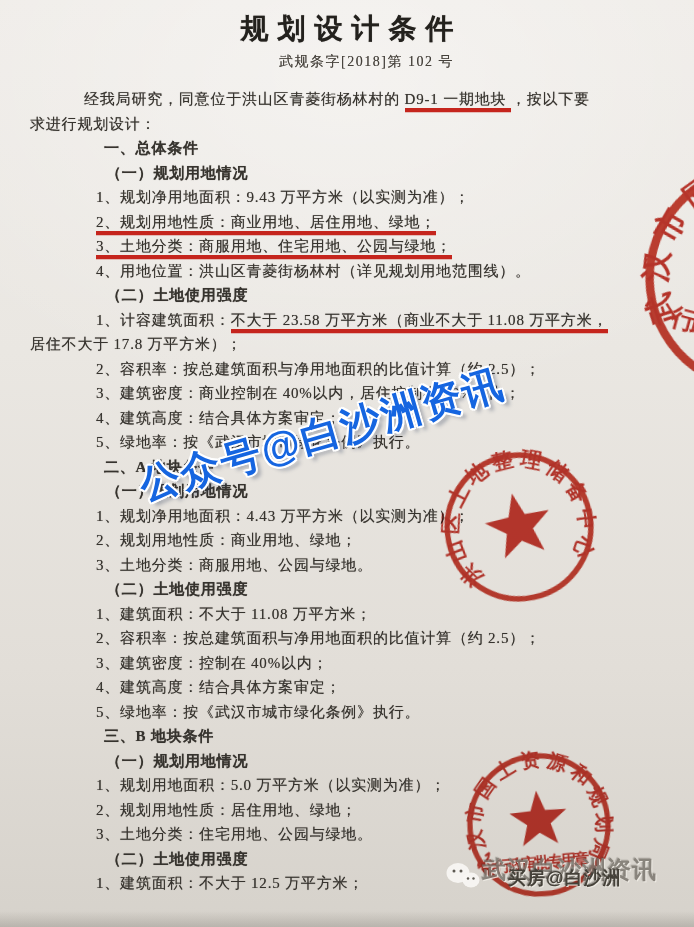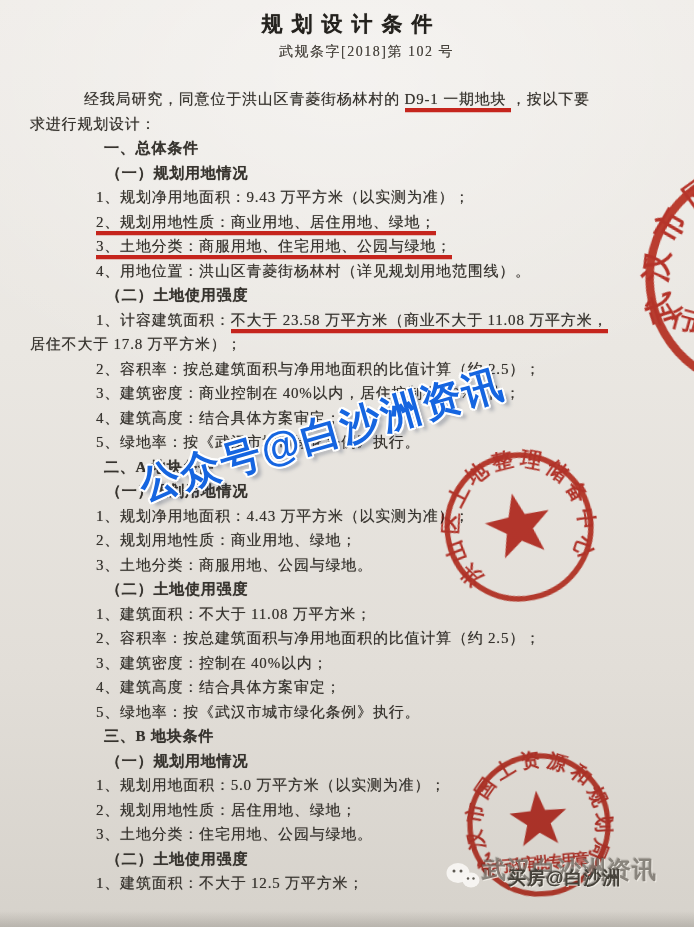--- a/index.html
+++ b/index.html
@@ -8,21 +8,21 @@
     background:
       radial-gradient(120% 60% at 50% 8%, rgba(255,255,255,.38), rgba(255,255,255,0) 60%),
       linear-gradient(180deg,#efece8 0%,#eae7e2 38%,#e2ded8 72%,#d6d2cb 100%);
     font-family:"Liberation Serif","DejaVu Serif",serif;
     color:#36332e;
   }
   .page::after{content:"";position:absolute;left:0;right:0;bottom:0;height:16px;
     background:linear-gradient(180deg,rgba(0,0,0,0),rgba(80,74,66,.22));pointer-events:none;}
   
   .hdr{position:absolute;top:10px;left:0;right:0;text-align:center;}
-  .title{font-size:21px;font-weight:700;letter-spacing:9px;text-indent:9px;color:#23211d;
+  .title{font-size:28px;font-weight:700;letter-spacing:9px;text-indent:9px;color:#23211d;
     text-shadow:0 0 .7px rgba(40,36,32,.7);}
   .docno{margin-top:5px;font-size:14px;letter-spacing:1.5px;color:#45413b;
     text-shadow:0 0 .6px rgba(60,55,48,.55);padding-left:39px;}
   
   .doc{position:absolute;left:30px;right:1px;top:87px;font-size:15px;letter-spacing:.8px;
     text-shadow:0 0 .7px rgba(55,50,44,.62);}
   .line{height:24.5px;line-height:24.5px;white-space:nowrap;}
   .intro{padding-left:54px;}
   .wrap{padding-left:0;}
   .h1x{padding-left:74px;font-weight:700;}

